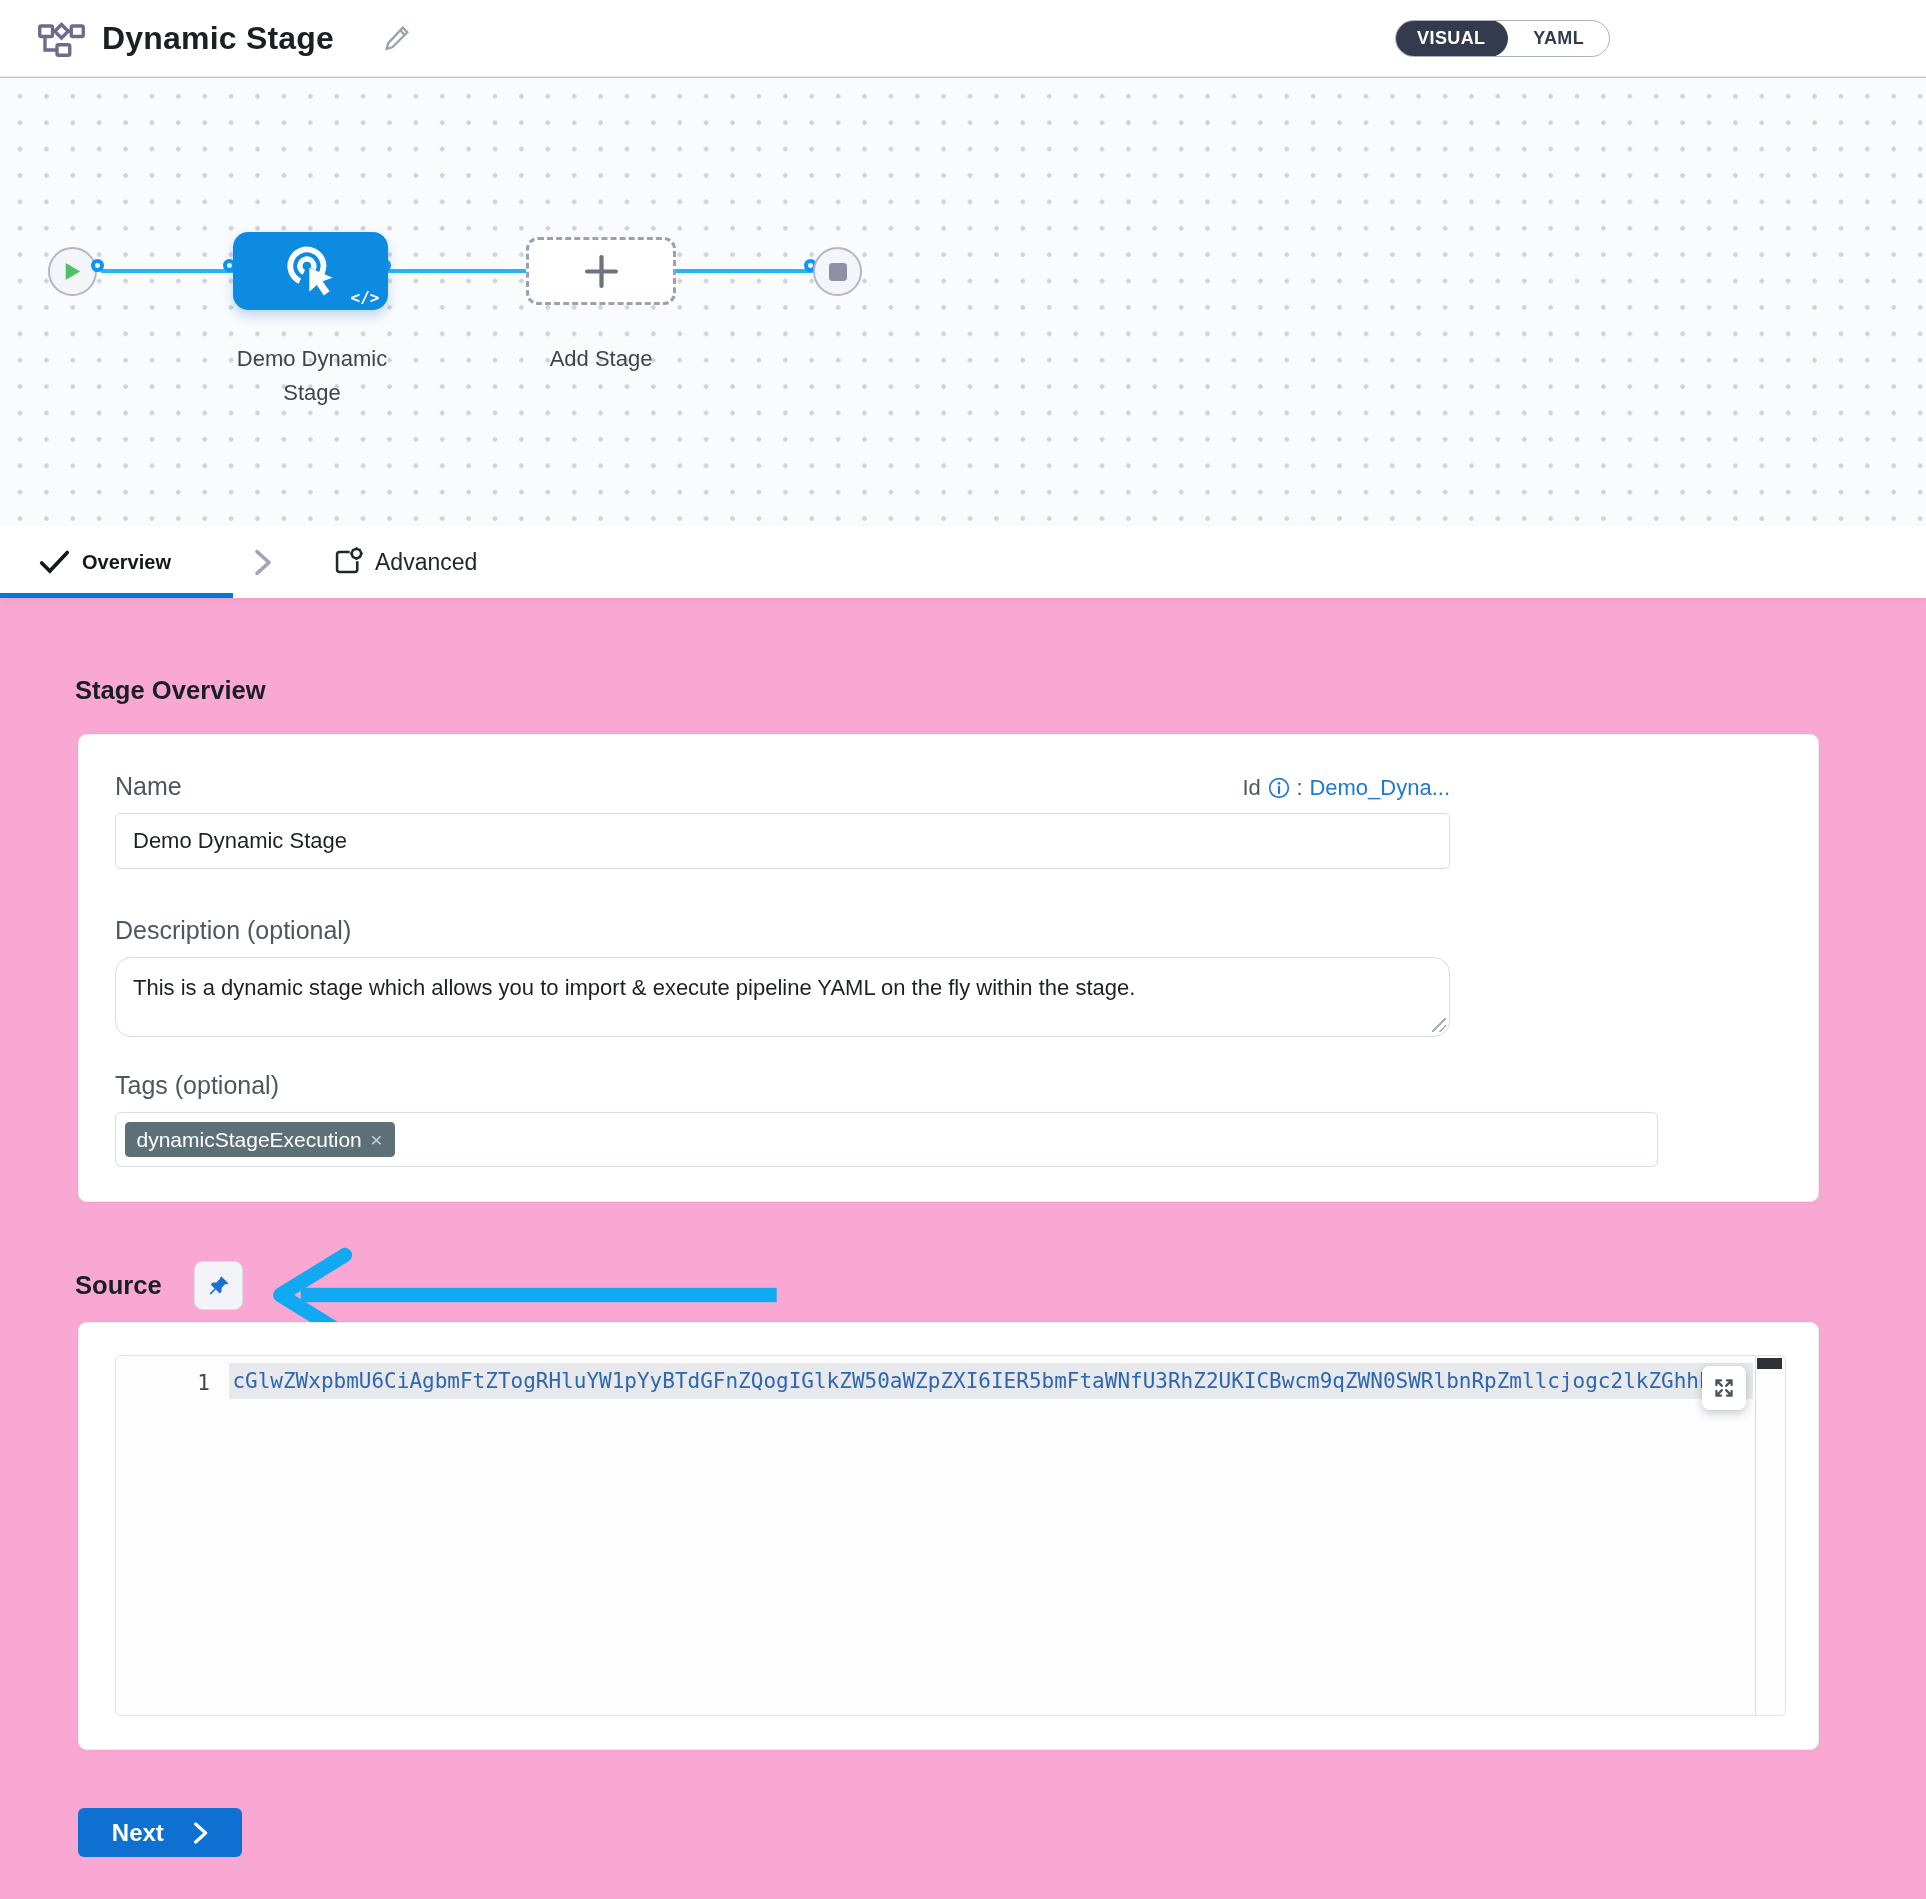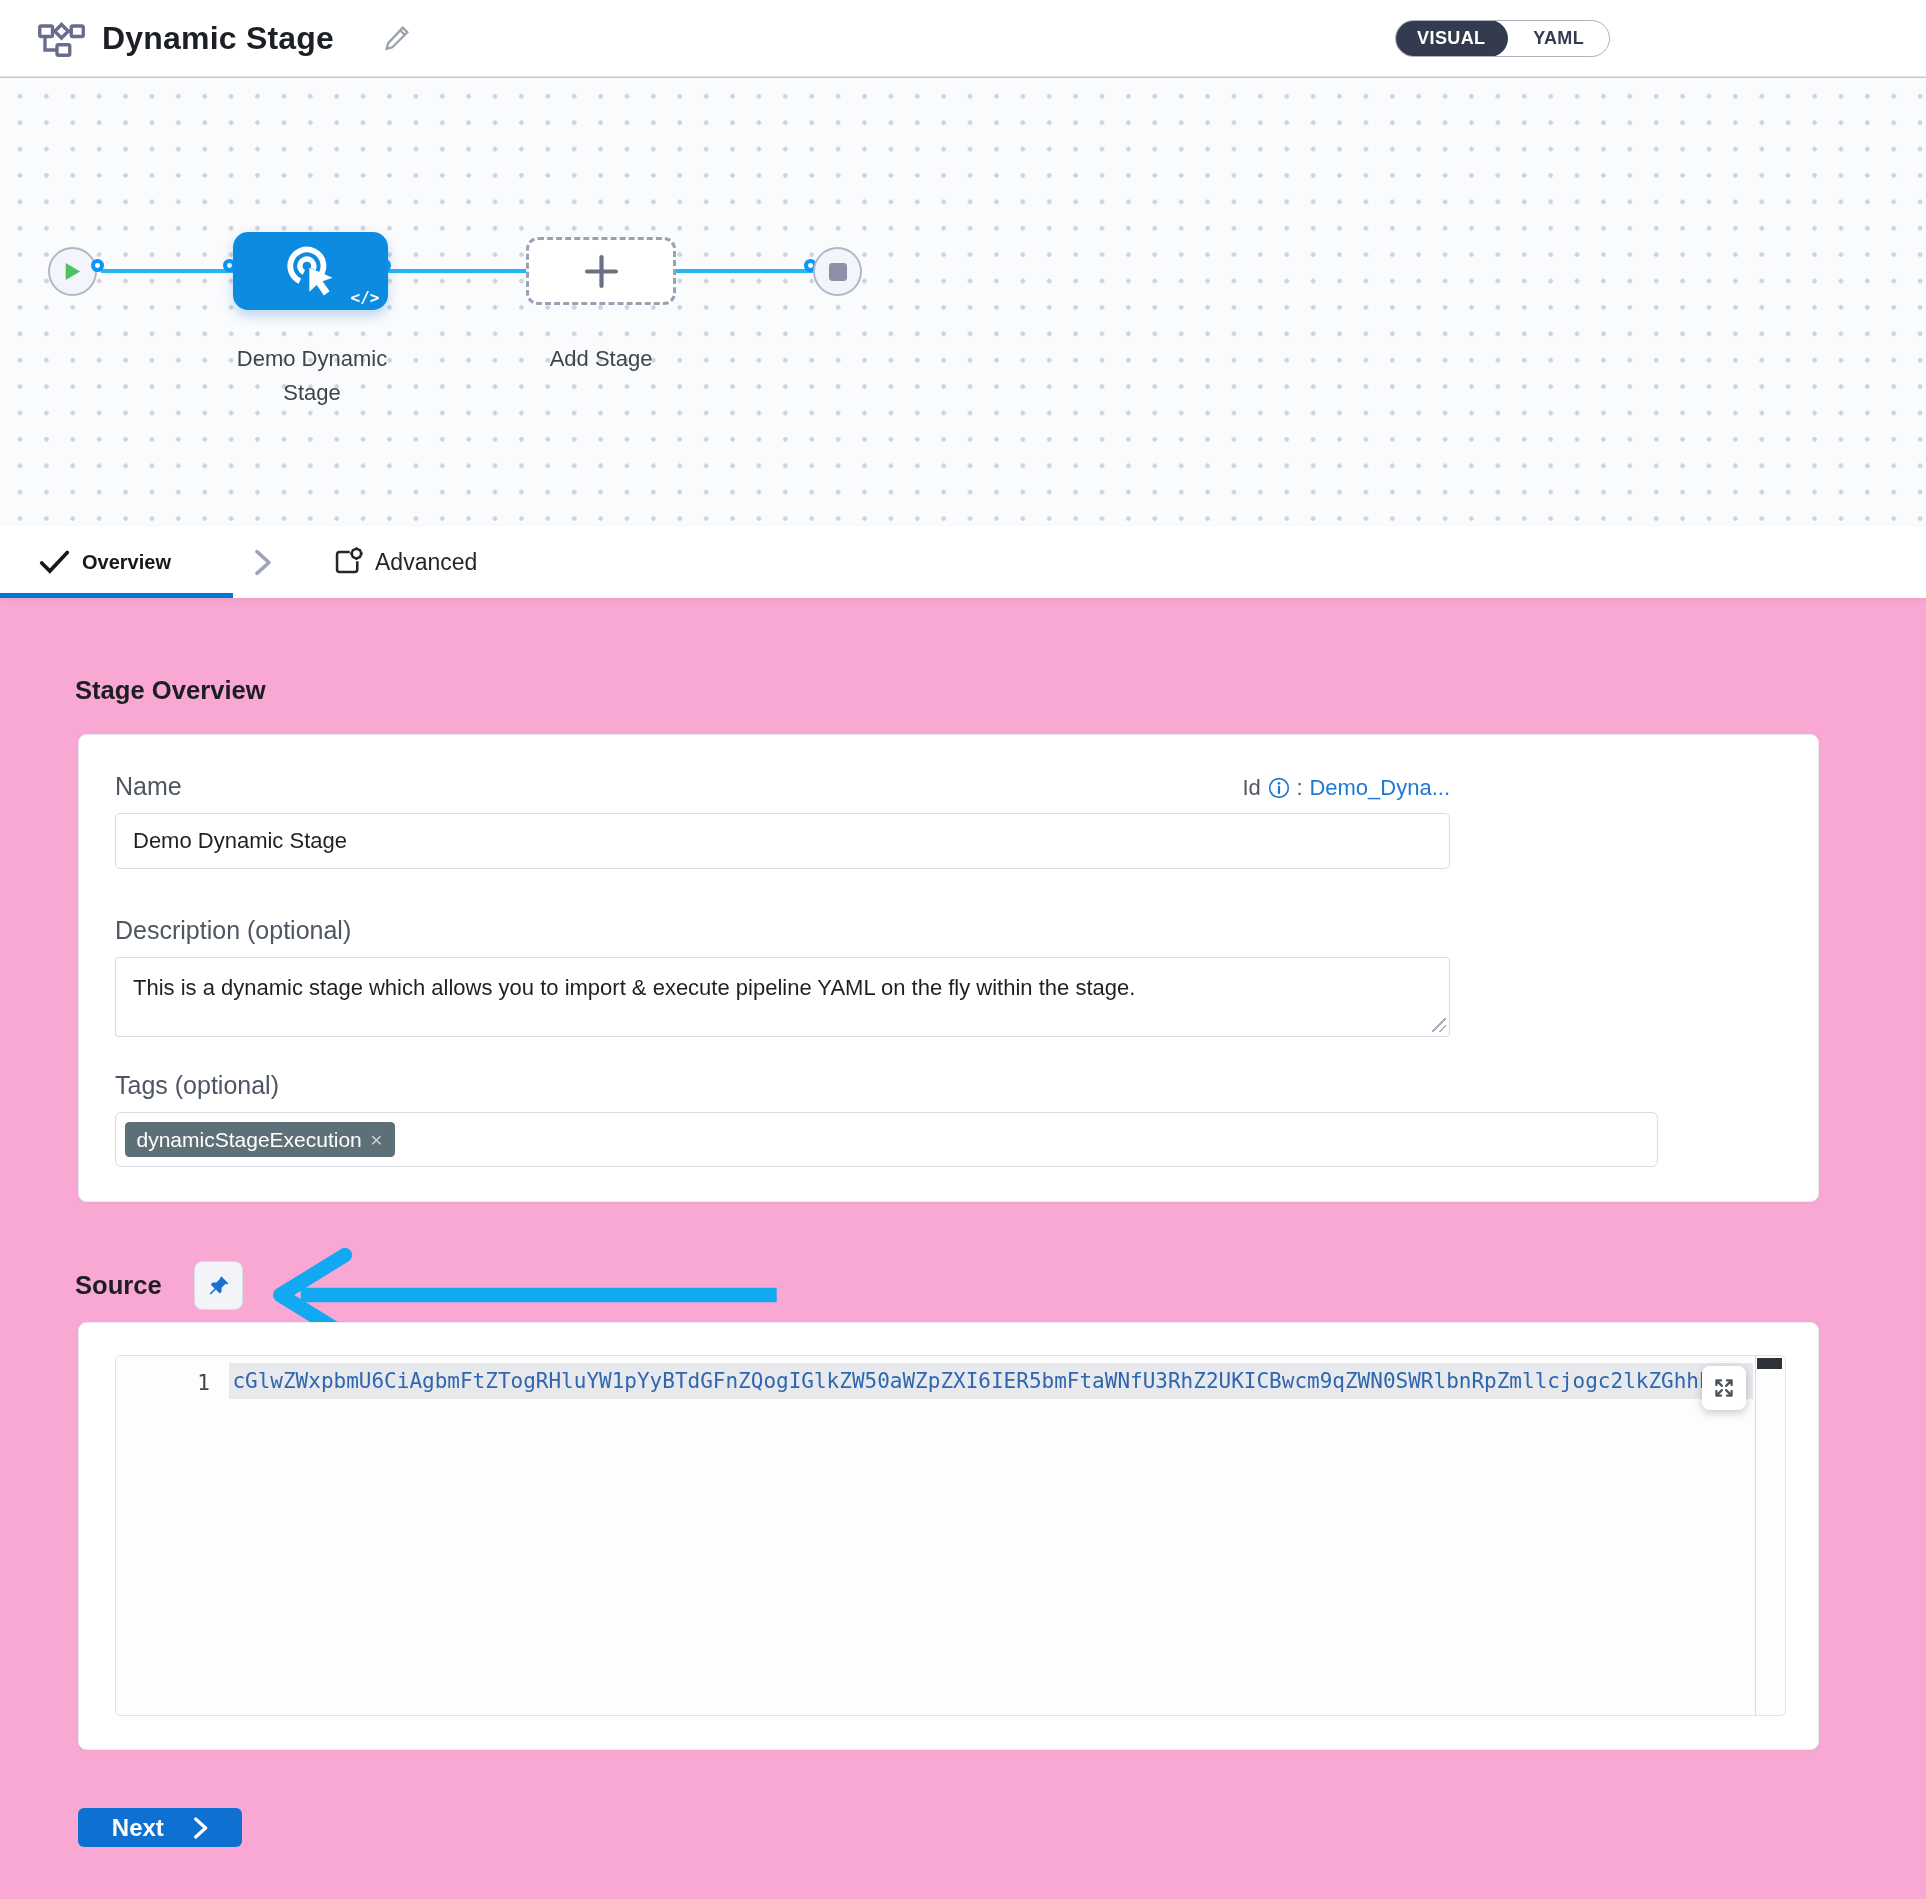--- a/index.html
+++ b/index.html
@@ -67,21 +67,21 @@
   .card1 { top:734px; height:468px; padding:37px 36px; }
   .card2 { top:1322px; height:428px; }
 
   .field-row { width:1335px; display:flex; justify-content:space-between; align-items:flex-end; }
   .field-label { font-size:25px; color:#4e5662; }
   .id-box { font-size:22px; color:#50575f; display:flex; align-items:center; gap:6.8px; }
   .id-link { color:#1f78d1; cursor:pointer; }
   .text-input { display:block; width:1335px; height:56px; margin-top:12px; border:1.7px solid #d8dce4; border-radius:5.1px;
                 padding:0 17px; font-size:22px; color:#1d2126; font-family:"Liberation Sans", sans-serif; background:#ffffff; }
   .desc-wrap { position:relative; width:1335px; margin-top:12px; }
-  .text-area { display:block; width:1335px; height:80px; border:1.7px solid #d8dce4; border-radius:3px;
+  .text-area { display:block; width:1335px; height:80px; border:1.7px solid #d8dce4; border-radius:16px;
                padding:17px; font-size:22px; color:#1d2126; font-family:"Liberation Sans", sans-serif; resize:none; background:#ffffff; }
   .resize-handle { position:absolute; right:4.3px; bottom:5.1px; width:13.6px; height:13.6px;
                    background:
                      linear-gradient(135deg, transparent 0 46%, #a9aeb7 46% 54%, transparent 54% 72%, #a9aeb7 72% 80%, transparent 80%); }
   .mt46 { margin-top:47px; } .mt40 { margin-top:34px; }
   .tags-box { width:1543px; height:55px; margin-top:12px; border:1.7px solid #d8dce4; border-radius:6px;
               background:#ffffff; display:flex; align-items:center; padding:0 8.5px; }
   .tag-chip { display:flex; align-items:center; gap:8.5px; background:#5e7077; border-radius:4.3px;
               padding:5.1px 12px; color:#ffffff; font-size:21px; }
   .tag-x { color:#c9d2d7; font-size:21px; cursor:pointer; }
@@ -98,21 +98,21 @@
                 font-family:"DejaVu Sans Mono", monospace; font-size:21px; color:#41464c; line-height:36px; }
   .code-row { position:absolute; left:113px; top:6.8px; right:32px; height:36px; background:#e7e9ec; overflow:hidden; }
   .code-text { font-family:"DejaVu Sans Mono", monospace; font-size:21px; color:#2f66b0; line-height:36px;
                white-space:nowrap; padding-left:3.4px; }
   .scroll-track { position:absolute; right:29px; top:0; bottom:0; border-left:1.7px solid #d9dde2; }
   .scroll-thumb { position:absolute; right:2.6px; top:1.7px; width:25px; height:11px; background:#2f3237; cursor:pointer; }
   .expand-btn { position:absolute; right:39px; top:10.2px; width:44px; height:44px; background:#ffffff; border-radius:7.7px;
                 box-shadow:0 2.6px 8.5px rgba(30,40,60,.25); display:flex; align-items:center; justify-content:center; cursor:pointer; }
 
   
-  .next-btn { position:absolute; left:78px; top:1808px; width:164px; height:39px; background:#0e70d1; border:none;
+  .next-btn { position:absolute; left:78px; top:1808px; width:164px; height:49px; background:#0e70d1; border:none;
               border-radius:6px; color:#ffffff; font-size:24px; font-weight:bold; font-family:"Liberation Sans", sans-serif;
               display:flex; align-items:center; justify-content:center; gap:29px; cursor:pointer; }
 </style>
 </head>
 <body>
 
 <div class="page">
 
   <div class="header">
     <svg class="flow-icon" viewBox="0 0 64 52" fill="none" stroke="#696d89" stroke-width="4.5">

